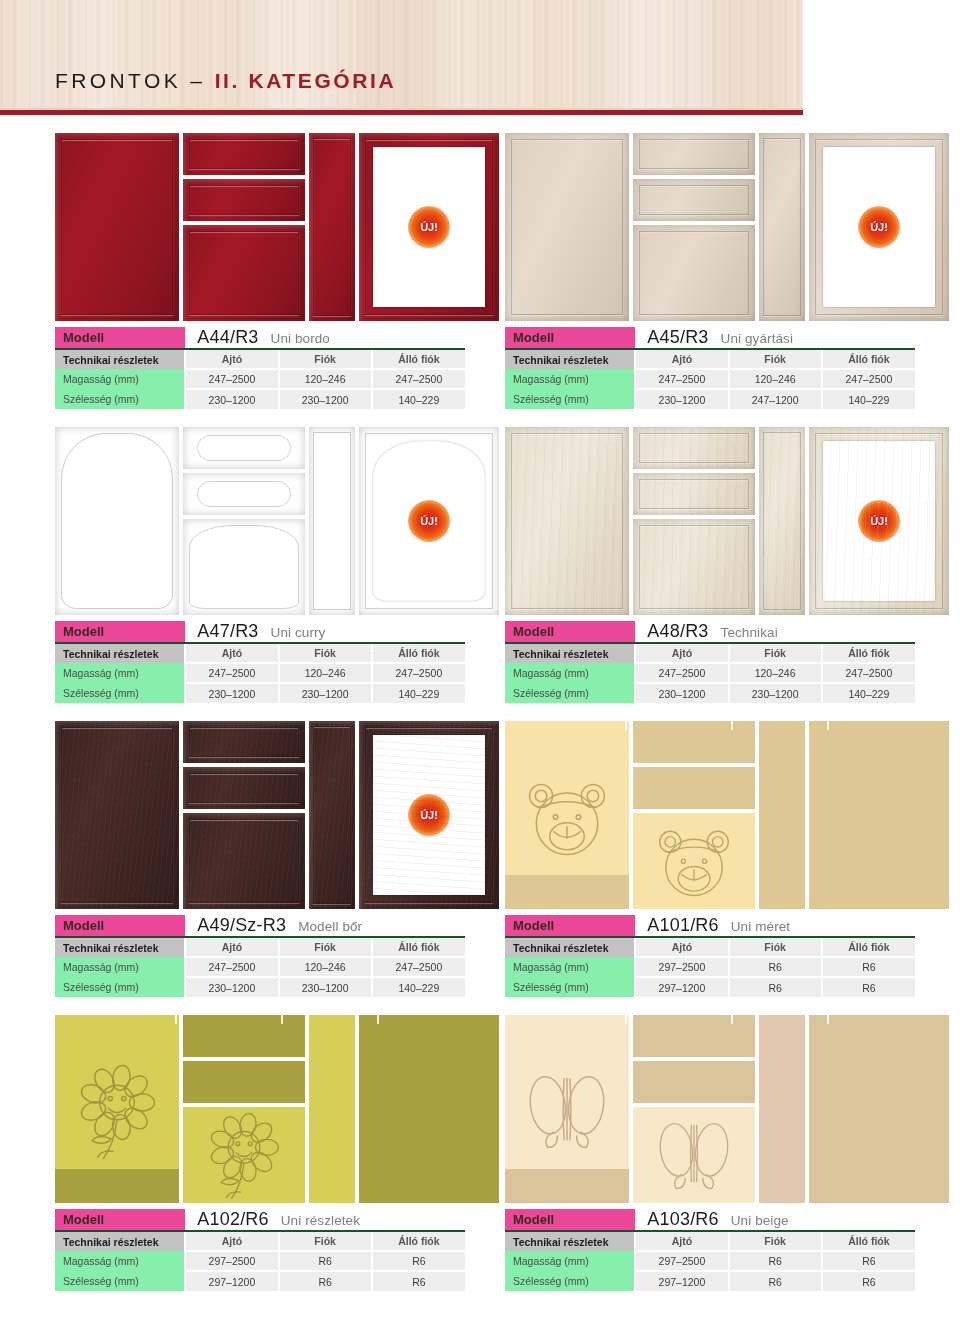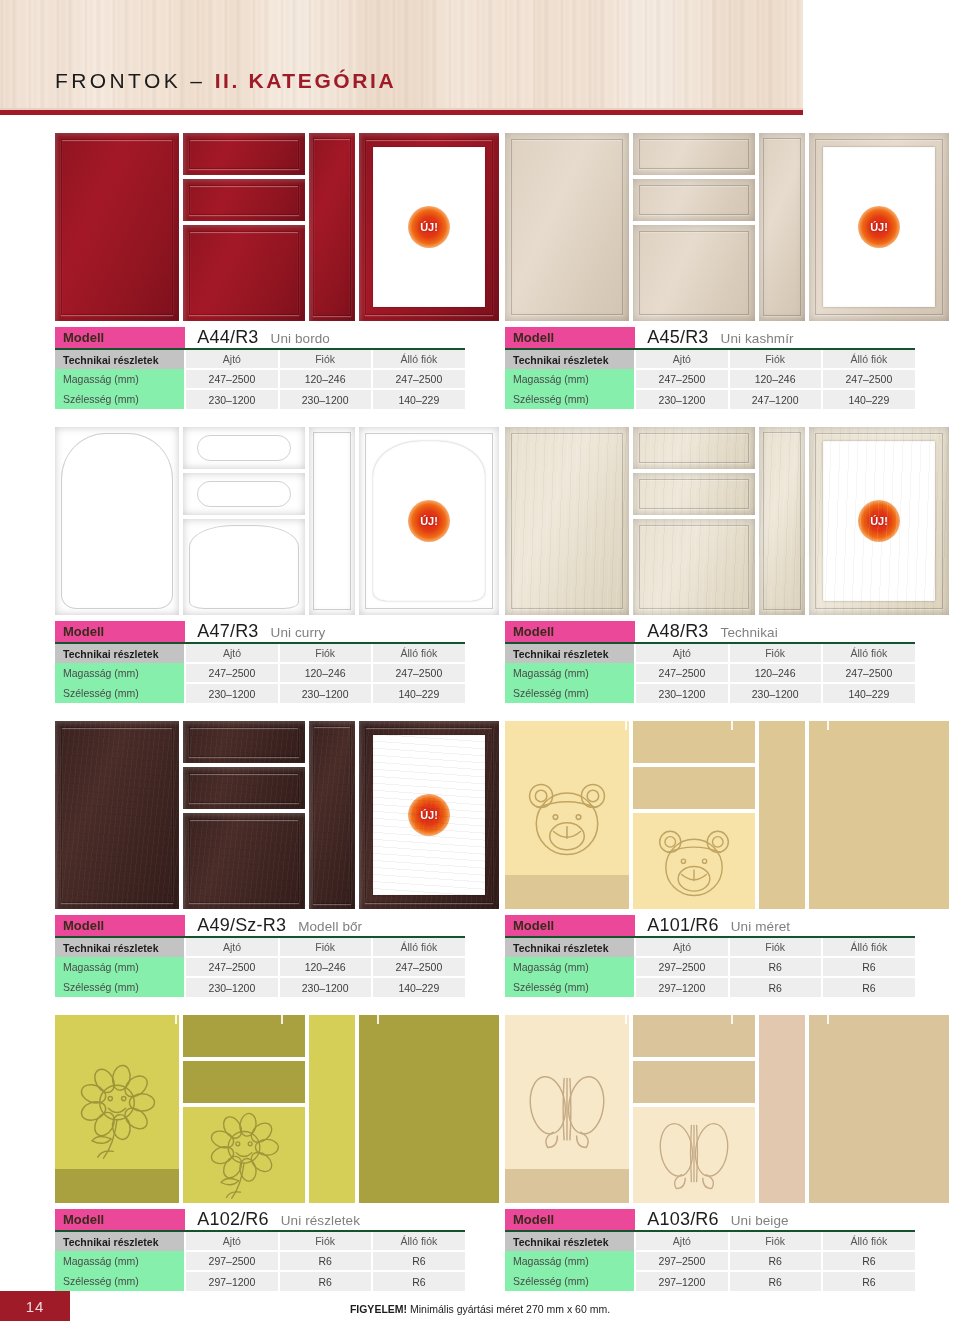--- a/index.html
+++ b/index.html
@@ -157,20 +157,21 @@
   .cell-model-code .cname {
     font-size:13.5px; color:#7f7f7f; margin-left:12px; letter-spacing:0.1px;
   }
   .cell-tech-label {
     background:#c3c3c3; color:#1c1c1c; font-size:10.5px; font-weight:700;
     padding-left:8px !important;
   }
   .cell-head {
     background:#eeeeee; color:#555; font-size:10.5px; text-align:center;
     border-left:2px solid #fff;
+    font-weight:bold;
   }
   .cell-rowlabel { color:#4a4a4a; font-size:10.5px; padding-left:8px !important; background:#86efac; }
   .cell-val {
     background:#eeeeee; color:#3c3c3c; font-size:10.5px; text-align:center;
     border-left:2px solid #fff; border-top:2px solid #fff;
   }
   tr.r-head td { border-top: 2px solid #14532d; }
 
   
   .footer { position:absolute; left:0; bottom:0; width:960px; height:46px; }
@@ -286,21 +287,21 @@
         <table class="spec">
           <colgroup>
             <col class="lbl-col">
             <col class="v-col">
             <col class="v-col">
             <col class="v-col">
           </colgroup>
           <tbody>
             <tr>
               <td class="cell-modell-label">Modell</td>
-              <td class="cell-model-code" colspan="3"><span>A45/R3</span><span class="cname">Uni kashmír</span></td>
+              <td class="cell-model-code" colspan="3"><span>A45/R3</span><span class="cname">Uni gyártási</span></td>
             </tr>
             <tr class="r-head">
               <td class="cell-tech-label">Technikai részletek</td>
               <td class="cell-head">Ajtó</td>
               <td class="cell-head">Fiók</td>
               <td class="cell-head">Álló fiók</td>
             </tr>
             <tr>
               <td class="cell-rowlabel">Magasság (mm)</td>
               <td class="cell-val">247–2500</td>
@@ -784,17 +785,13 @@
               <td class="cell-rowlabel">Szélesség (mm)</td>
               <td class="cell-val">297–1200</td>
               <td class="cell-val">R6</td>
               <td class="cell-val">R6</td>
             </tr>
           </tbody>
         </table>
       </div>
     </div>
 
-  <div class="footer">
-    <div class="pagenum">14</div>
-    <div class="footnote"><b>FIGYELEM!</b><span> Minimális gyártási méret 270 mm x 60 mm.</span></div>
-  </div>
 </div>
 
 </body></html>

